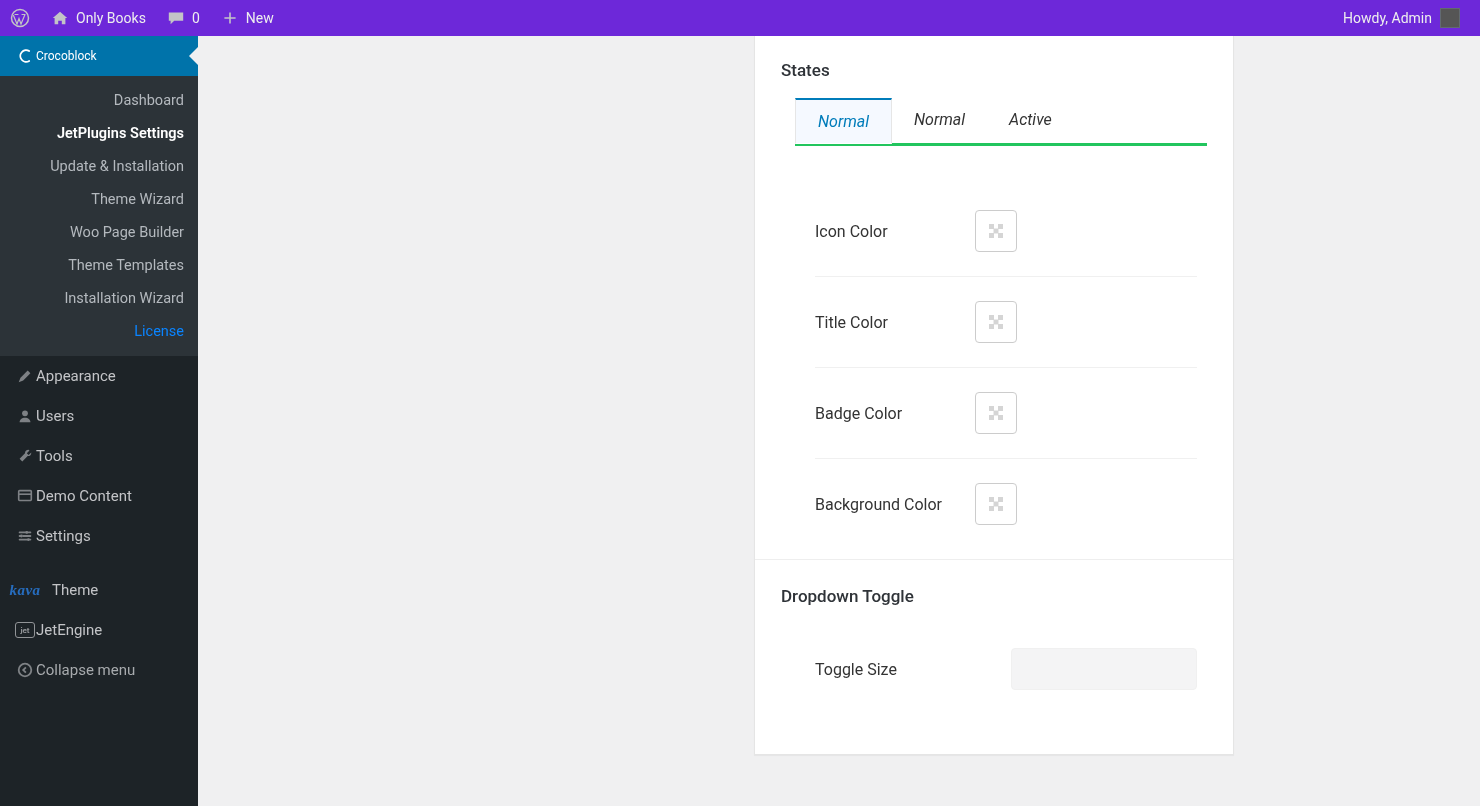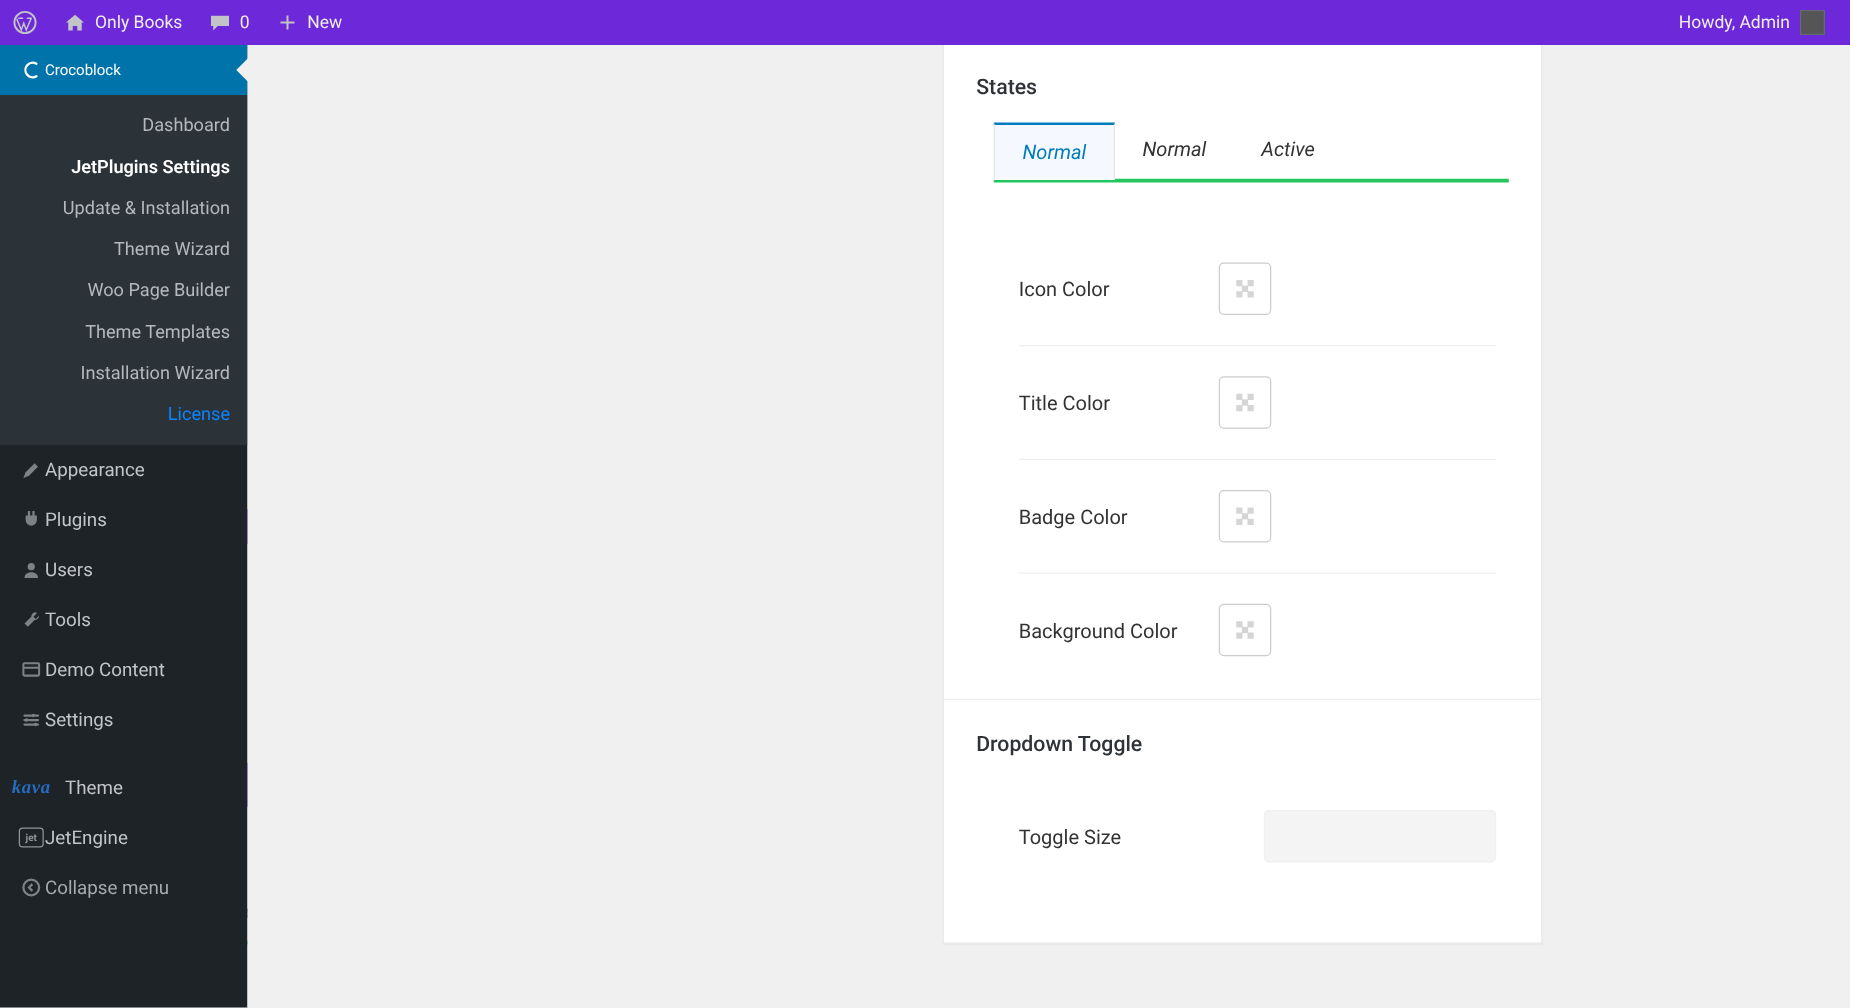--- a/index.html
+++ b/index.html
@@ -126,28 +126,20 @@
     <span class="micon">
       <svg width="18" height="18" viewBox="0 0 20 20" fill="#a7aaad">
           <path d="M3 17l5-2 8-8-3-3-8 8-2 5z"></path>
         </svg>
     </span>
     <span class="mlabel">Appearance</span>
   </div>
   <div class="menu-row">
     <span class="micon">
       <svg width="18" height="18" viewBox="0 0 20 20" fill="#a7aaad">
-          <path d="M7 2v4H5v4a5 5 0 0010 0V6h-2V2h-2v4H9V2z"></path>
-        </svg>
-    </span>
-    <span class="mlabel">Plugins</span>
-  </div>
-  <div class="menu-row">
-    <span class="micon">
-      <svg width="18" height="18" viewBox="0 0 20 20" fill="#a7aaad">
           <circle cx="10" cy="7" r="3.2"></circle>
           <path d="M4 17c0-3 2.5-5 6-5s6 2 6 5z"></path>
         </svg>
     </span>
     <span class="mlabel">Users</span>
   </div>
   <div class="menu-row">
     <span class="micon">
       <svg width="18" height="18" viewBox="0 0 20 20" fill="#a7aaad">
           <path d="M14 3a4 4 0 00-4 4l-6 6 3 3 6-6a4 4 0 004-4l-3 3-2-2 3-3z"></path>

